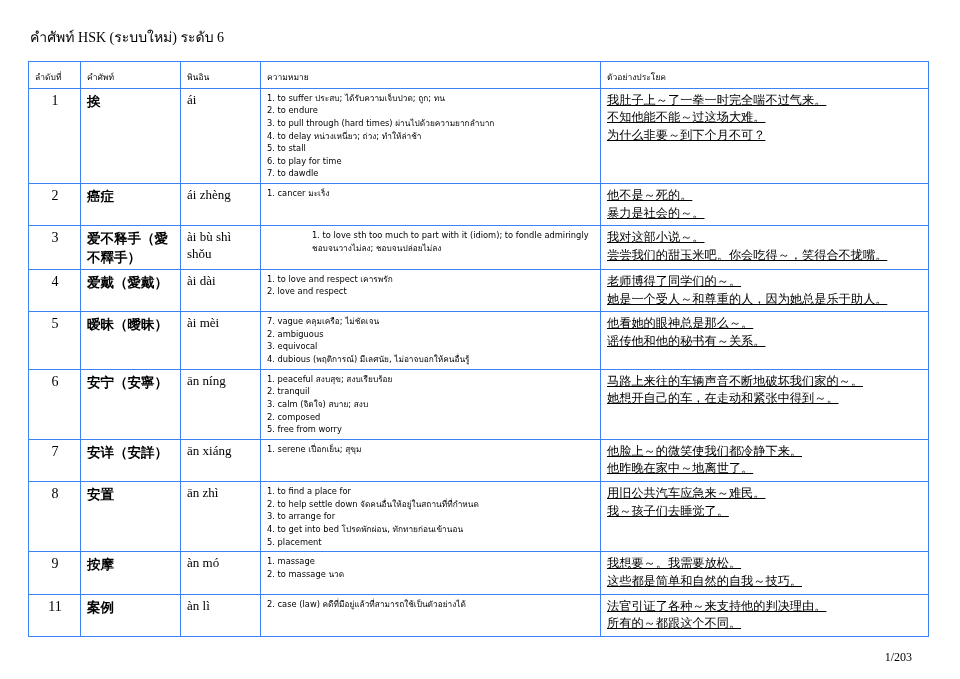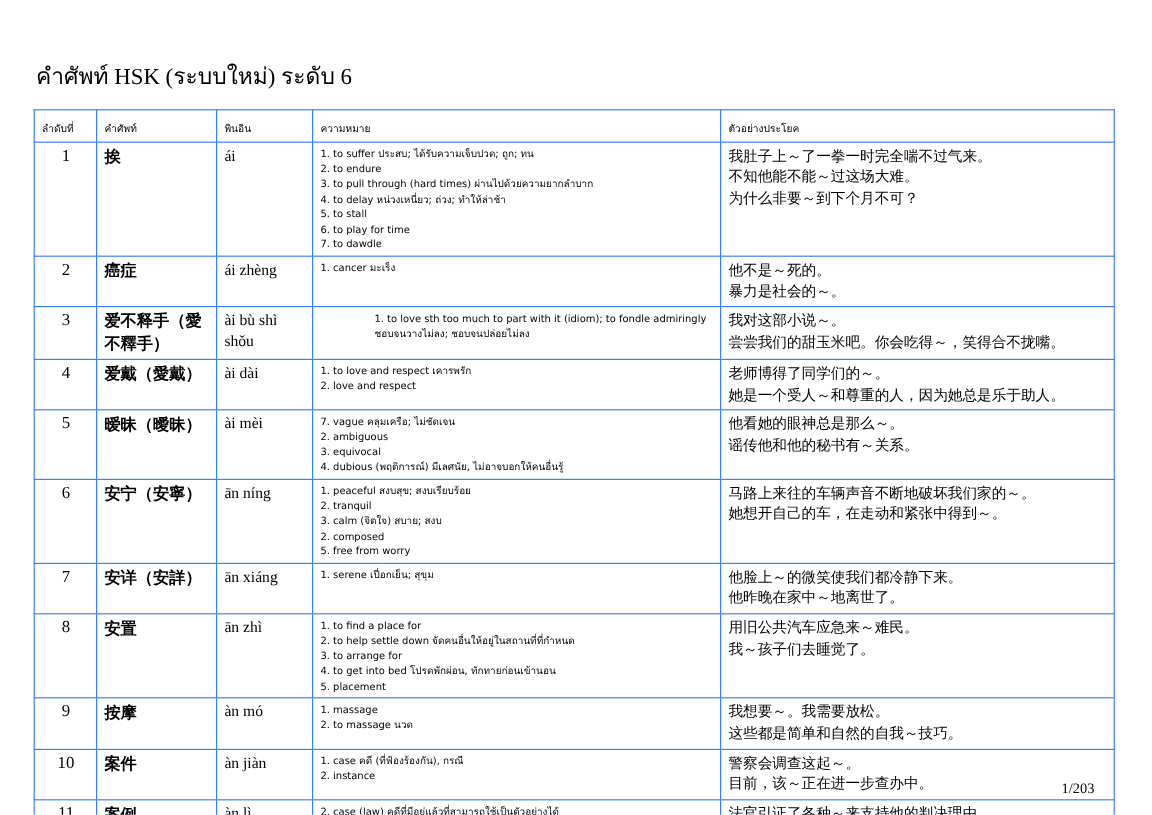--- a/index.html
+++ b/index.html
@@ -20,25 +20,24 @@
     height: 679px;
     box-sizing: border-box;
     padding: 30px 28px 0 28px;
     position: relative;
   }
   
   .doc-header {
     display: flex;
     justify-content: space-between;
     align-items: baseline;
-    font-size: 19px;
+    font-size: 14px;
     line-height: 1.2;
     margin-bottom: 14px;
     padding: 0 2px;
-    margin-top: 24px;
   }
   .doc-header .left {
     white-space: nowrap;
   }
   .doc-header .right {
     white-space: nowrap;
   }
   .doc-header .right a,
   .doc-header .right .url {
     color: #1414c8;
@@ -107,20 +106,21 @@
   }
   td.example {
     font-family: "DejaVu Sans", sans-serif;
     font-size: 12.2px;
     line-height: 1.45;
     padding-top: 5px;
     padding-left: 8px;
   }
   td.example .ex-line {
     white-space: nowrap;
+    text-decoration: underline;
   }
   
   .page-number {
     position: absolute;
     right: 48px;
     bottom: 14px;
     font-size: 12px;
     font-family: "Liberation Serif", serif;
   }
 </style>
@@ -273,33 +273,20 @@
           <td class="meaning">
             <div class="m-line">1. massage</div>
             <div class="m-line">2. to massage  นวด</div>
           </td>
           <td class="example">
             <div class="ex-line">我想要～。我需要放松。</div>
             <div class="ex-line">这些都是简单和自然的自我～技巧。</div>
           </td>
         </tr>
         <tr>
-          <td class="no">10</td>
-          <td class="word">案件</td>
-          <td class="pinyin">àn jiàn</td>
-          <td class="meaning">
-            <div class="m-line">1. case  คดี (ที่ฟ้องร้องกัน), กรณี</div>
-            <div class="m-line">2. instance</div>
-          </td>
-          <td class="example">
-            <div class="ex-line">警察会调查这起～。</div>
-            <div class="ex-line">目前，该～正在进一步查办中。</div>
-          </td>
-        </tr>
-        <tr>
           <td class="no">11</td>
           <td class="word">案例</td>
           <td class="pinyin">àn lì</td>
           <td class="meaning">
             <div class="m-line">2. case (law)  คดีที่มีอยู่แล้วที่สามารถใช้เป็นตัวอย่างได้</div>
           </td>
           <td class="example">
             <div class="ex-line">法官引证了各种～来支持他的判决理由。</div>
             <div class="ex-line">所有的～都跟这个不同。</div>
           </td>

